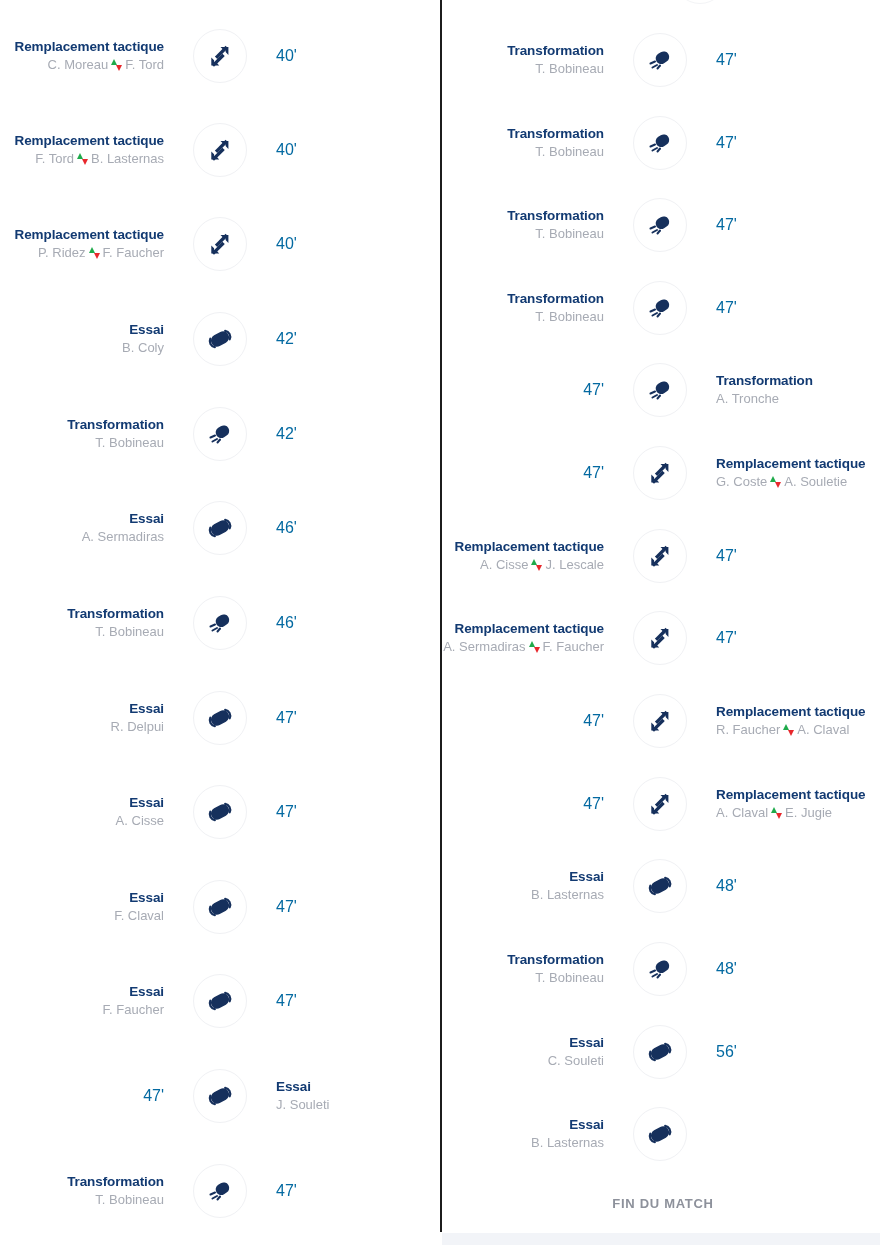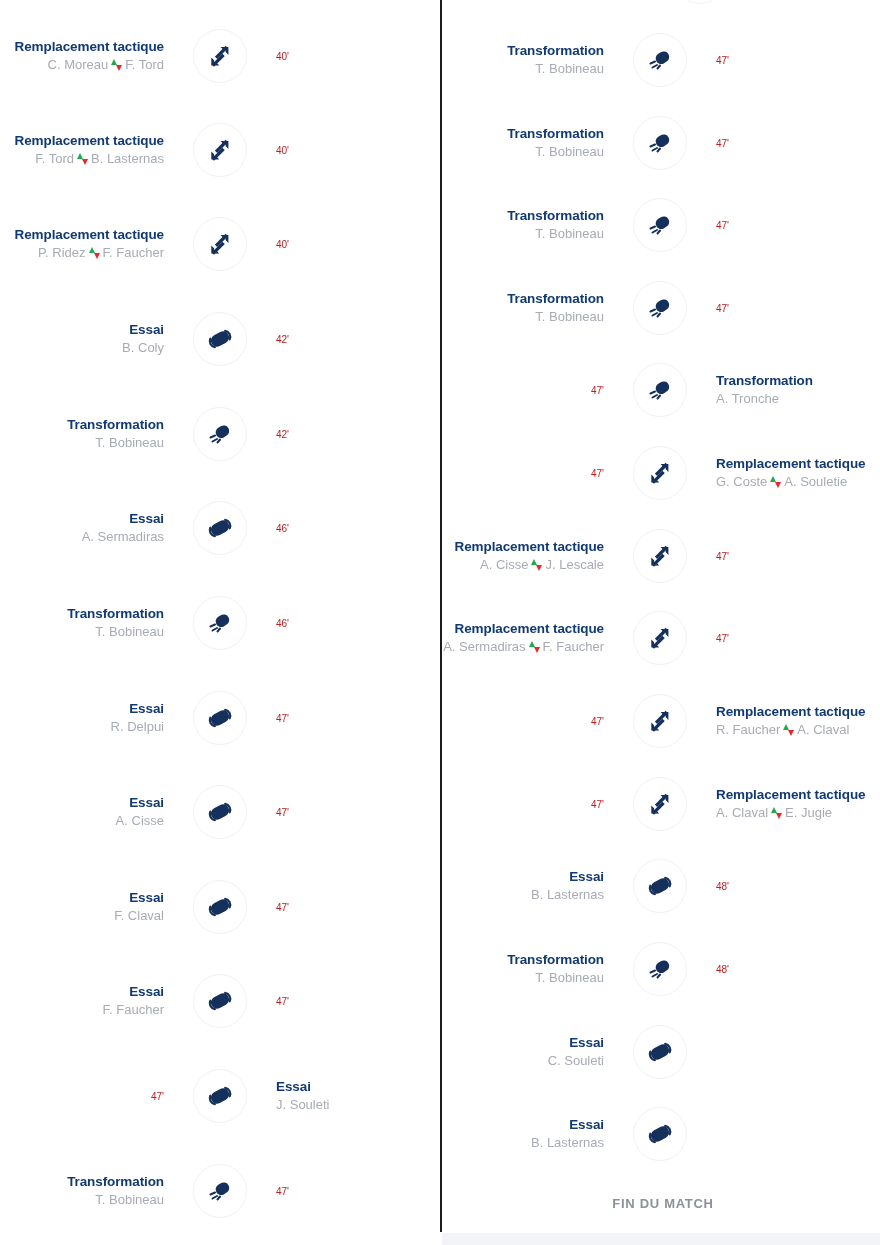--- a/index.html
+++ b/index.html
@@ -78,23 +78,23 @@
     white-space: nowrap;
   }
   .evt-sub {
     font-size: 13px;
     font-weight: 400;
     color: #a7abb4;
     line-height: 19px;
     white-space: nowrap;
   }
   .minute {
-    font-size: 10px;
+    font-size: 16px;
     font-weight: 500;
-    color: #b91c1c;
+    color: #0369a1;
     white-space: nowrap;
   }
 
   
   .swap-glyph {
     display: inline-block;
     position: relative;
     width: 11px;
     height: 12px;
     vertical-align: -2px;
@@ -789,20 +789,23 @@
             <svg width="26" height="26" viewBox="0 0 26 26">
               <g transform="rotate(-28 13 13)">
                 <rect x="3.5" y="7" width="19" height="12" rx="6" fill="#16305c"></rect>
                 <path d="M4.6 8.2 A6 6 0 0 0 4.6 17.8" stroke="#16305c" stroke-width="2.2" fill="none" stroke-linecap="round"></path>
                 <path d="M21.4 8.2 A6 6 0 0 1 21.4 17.8" stroke="#16305c" stroke-width="2.2" fill="none" stroke-linecap="round"></path>
                 <rect x="11.3" y="10.4" width="3.4" height="5.2" fill="#ffffff" opacity="0.0"></rect>
               </g>
             </svg>
           </div>
         </div>
+        <div class="side side-right">
+          <div class="minute">56'</div>
+        </div>
       </div>
       <div class="row" style="top: 1106px;">
         <div class="side side-left">
           <div class="evt-title">Essai</div>
           <div class="evt-sub">B. Lasternas</div>
         </div>
         <div class="icon-wrap">
           <div class="circle">
             <svg width="26" height="26" viewBox="0 0 26 26">
               <g transform="rotate(-28 13 13)">

